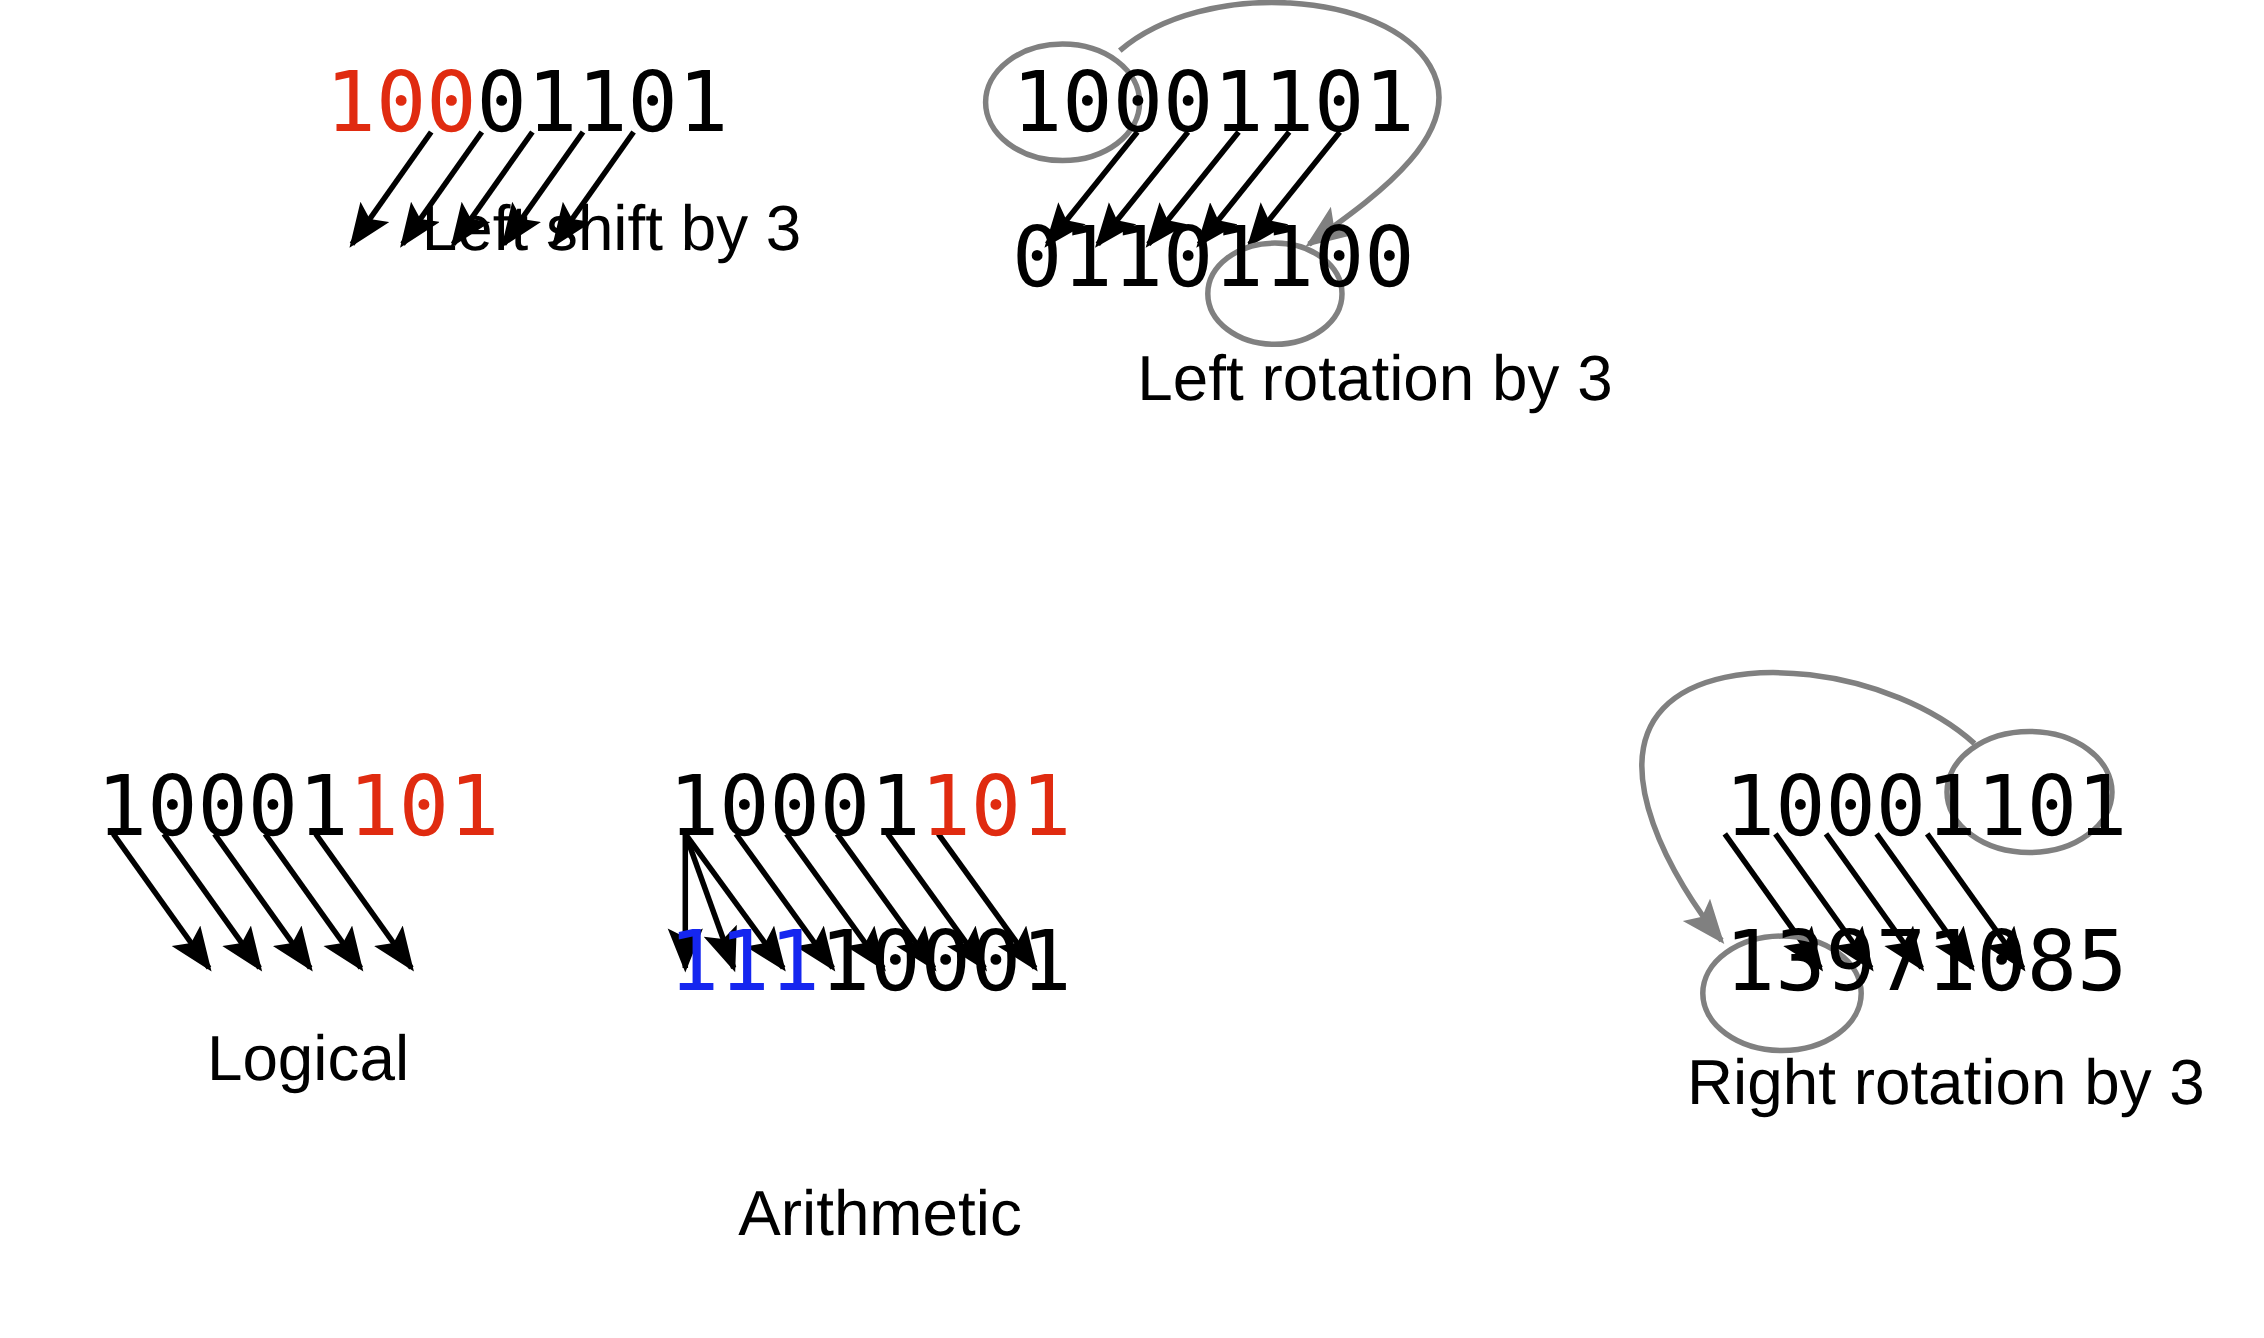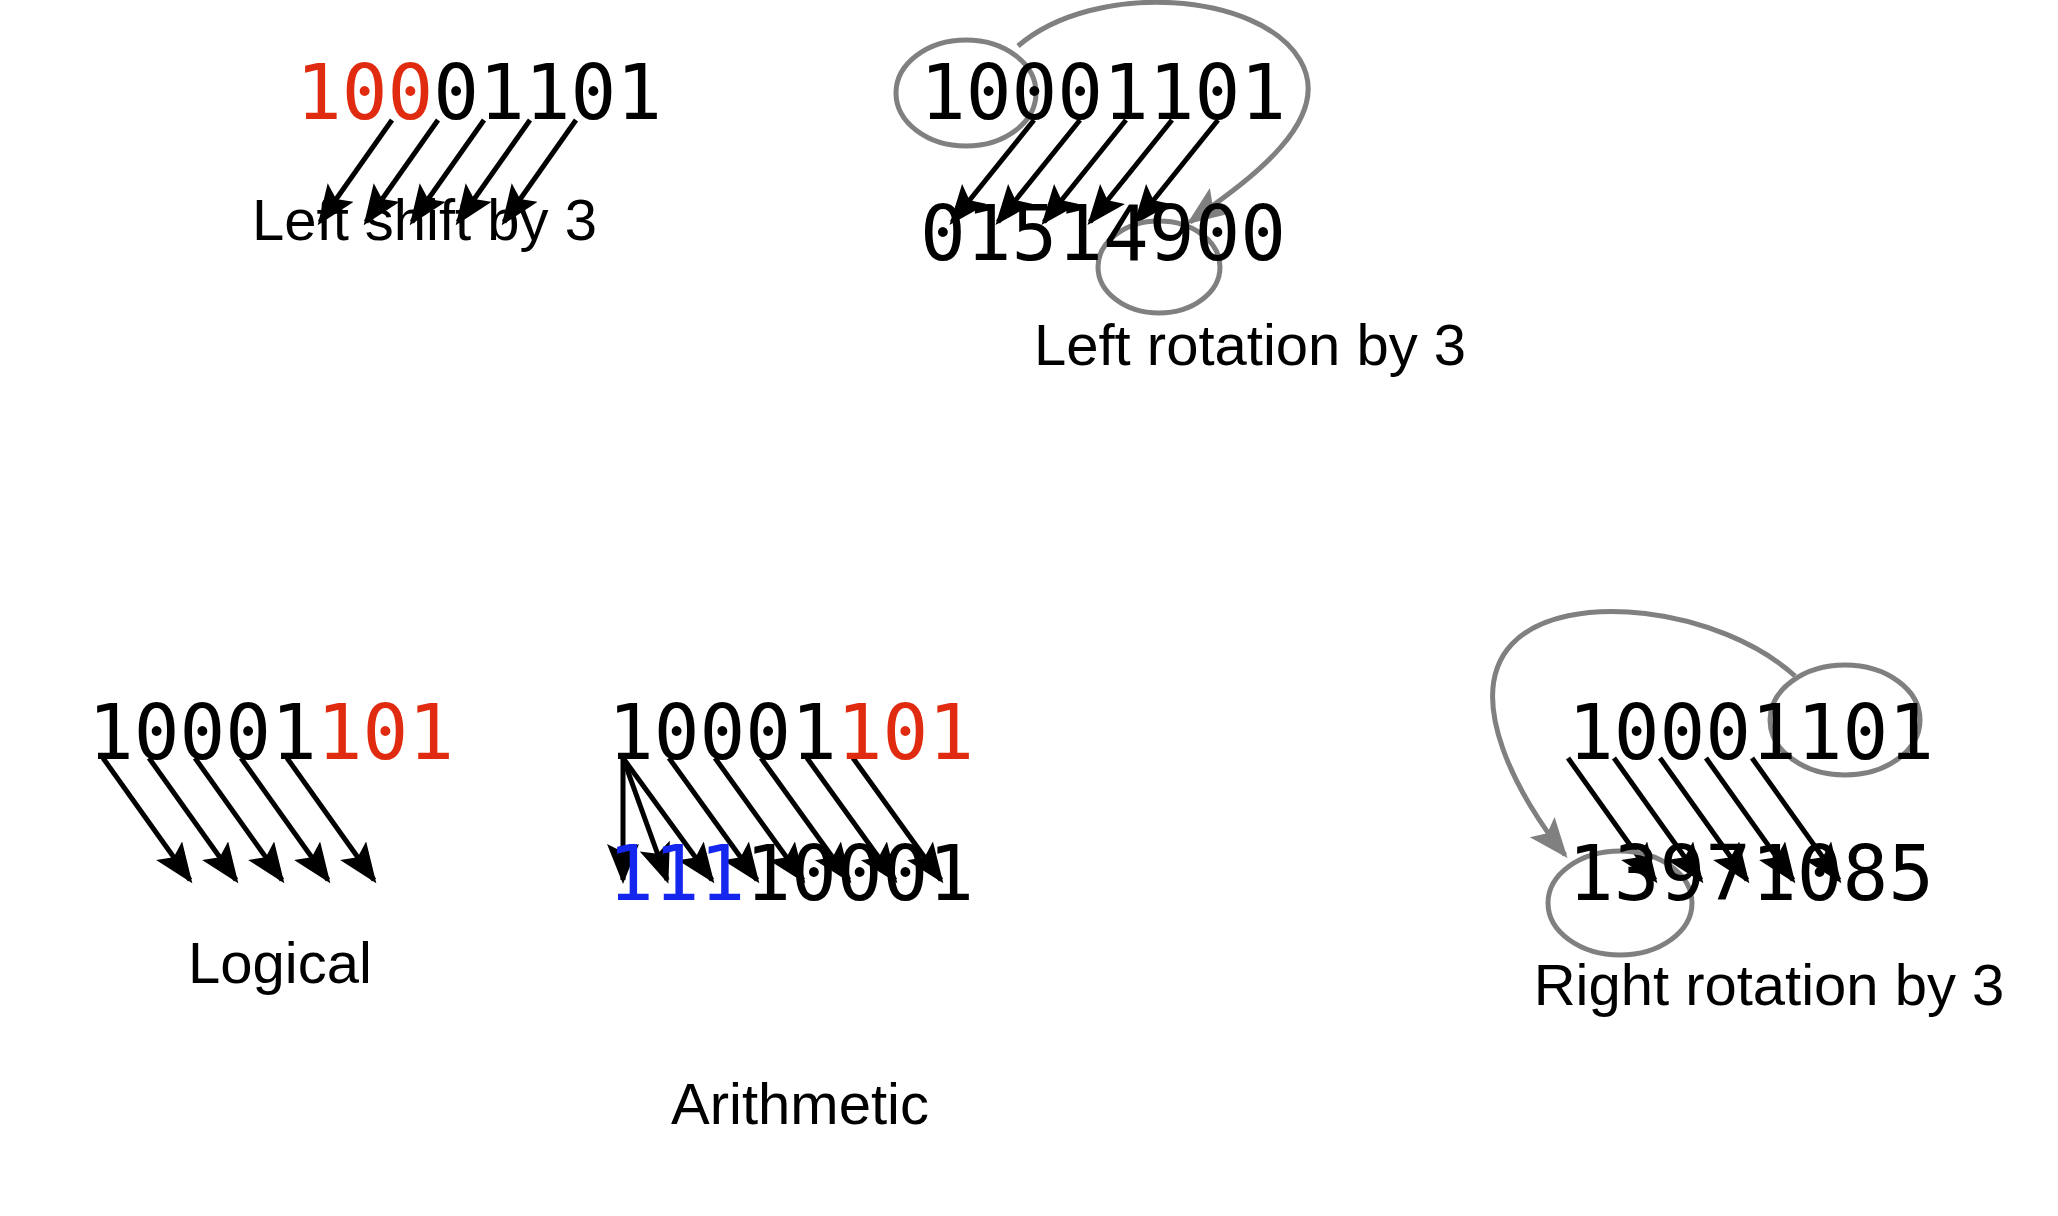--- a/index.html
+++ b/index.html
@@ -77,26 +77,26 @@
       <line x1="1706" y1="758" x2="1793" y2="880"></line>
       <line x1="1752" y1="758" x2="1839" y2="880"></line>
     </g>
     <ellipse cx="1845" cy="720" rx="75" ry="55" fill="none" stroke="#808080" stroke-width="5"></ellipse>
     <ellipse cx="1620" cy="903" rx="72" ry="52" fill="none" stroke="#808080" stroke-width="5"></ellipse>
     <path d="M 1795 676 C 1720 608 1565 588 1512 644 C 1462 697 1520 800 1565 855" fill="none" stroke="#808080" stroke-width="5" marker-end="url(#ahg)"></path>
   </svg>
 
   <div class="panel" style="left:0;top:0;width:700px;">
     <div class="bits" style="margin-left:296px;margin-top:55px;"><span class="red">100</span><span>01101</span></div>
-    <div class="caption" style="margin-top:58px;width:860px;text-align:left;padding-left:252px;box-sizing:border-box;">Left shift by 3</div>
+    <div class="caption" style="margin-top:46px;width:860px;text-align:center;padding-left:252px;box-sizing:border-box;">Left shift by 3</div>
   </div>
 
   <div class="panel" style="left:900px;top:0;width:700px;">
     <div class="bits" style="margin-left:20px;margin-top:55px;">10001101</div>
-    <div class="bits" style="margin-left:20px;margin-top:65px;">01514900</div>
+    <div class="bits" style="margin-left:20px;margin-top:65px;">01101100</div>
     <div class="caption" style="margin-top:42px;width:700px;text-align:center;padding-left:-12px;box-sizing:border-box;">Left rotation by 3</div>
   </div>
 
   <div class="panel" style="left:0;top:640px;width:560px;">
     <div class="bits" style="margin-left:88px;margin-top:55px;"><span>10001</span><span class="red">101</span></div>
     <div class="caption" style="margin-top:36px;width:560px;">
       <div>Logical</div>
       
     </div>
   </div>

